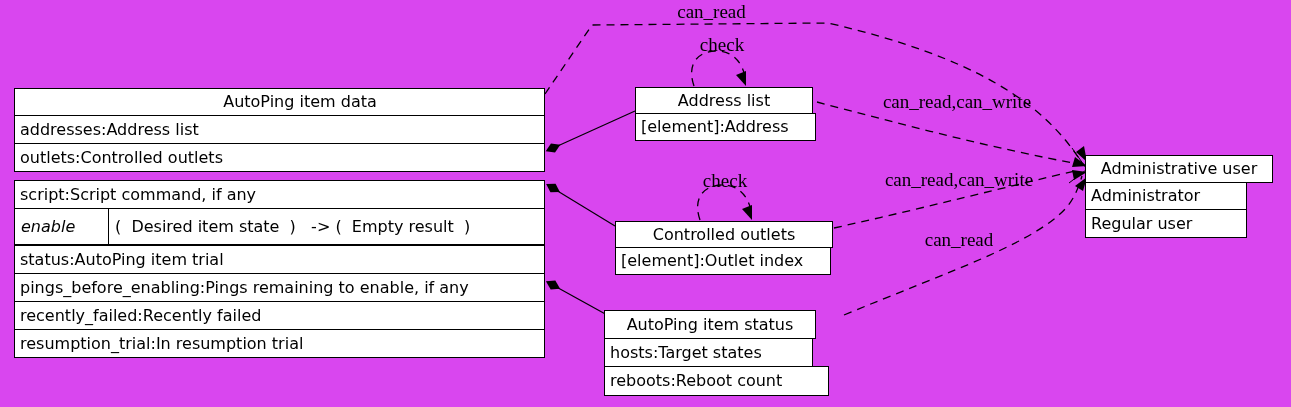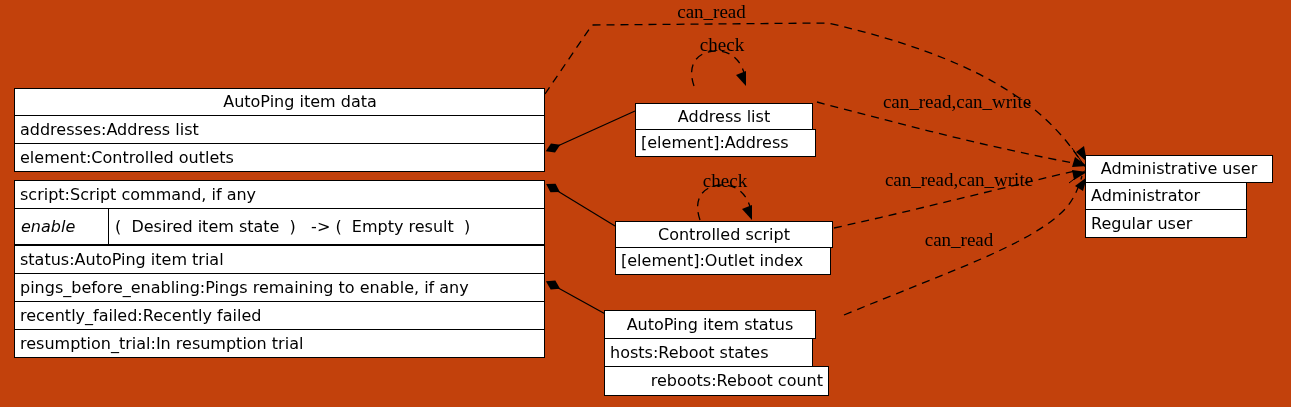--- a/index.html
+++ b/index.html
@@ -1,30 +1,30 @@
 <!DOCTYPE html>
 <html><head>
 <meta charset="utf-8">
 <style>
   html,body { margin:0; padding:0; background:#ffffff; }
   .canvas {
-    position:relative; width:1291px; height:407px; background:#c2410c;
+    position:relative; width:1291px; height:407px; background:#d946ef;
     font-family:"DejaVu Sans", sans-serif; color:#000; overflow:hidden;
   }
   .node { position:absolute; }
   .nrow {
     position:relative; box-sizing:border-box; border:1px solid #000;
     background:#fff; font-size:16px; padding:0 5px; white-space:nowrap;
   }
   .nrow + .nrow { margin-top:-1px; }
   .hdr { text-align:center; }
   .h28 { height:28px; line-height:26px; }
   .h27 { height:27px; line-height:25px; }
   .h29 { height:29px; line-height:27px; }
-  .h30 { height:30px; line-height:28px;text-align:right; }
+  .h30 { height:30px; line-height:28px; }
   .method-row {
     position:relative; box-sizing:border-box; border:1px solid #000; margin-top:-1px;
     background:#fff; height:37px; display:flex; font-size:16px;
   }
   .method-name {
     box-sizing:border-box; width:94px; border-right:1px solid #000;
     padding:0 6px; line-height:35px; white-space:nowrap;font-style:italic;
   }
   .method-sig { flex:1; padding:0 6px; line-height:35px; white-space:pre; overflow:hidden; }
   .edge-label {
@@ -72,45 +72,45 @@
   <div class="edge-label" style="left:664px; top:2px; width:95px;">can_read</div>
   <div class="edge-label" style="left:694px; top:35px; width:56px;">check</div>
   <div class="edge-label" style="left:697px; top:171px; width:56px;">check</div>
   <div class="edge-label" style="left:862px; top:92px; width:190px;">can_read,can_write</div>
   <div class="edge-label" style="left:864px; top:170px; width:190px;">can_read,can_write</div>
   <div class="edge-label" style="left:913px; top:230px; width:92px;">can_read</div>
 
   <div class="node" style="left:14px; top:88px; width:531px;">
     <div class="nrow hdr h28" style="width:531px;padding-left:46px;">AutoPing item data</div>
     <div class="nrow h29" style="width:531px;">addresses:Address list</div>
-    <div class="nrow h29" style="width:531px;">element:Controlled outlets</div>
+    <div class="nrow h29" style="width:531px;">outlets:Controlled outlets</div>
     <div class="nrow h29" style="width:531px;margin-top:8px;">script:Script command, if any</div>
     <div class="method-row" style="width:531px;">
       <div class="method-name">enable</div>
       <div class="method-sig">(  Desired item state  )   -&gt; (  Empty result  )</div>
     </div>
     <div class="nrow h29" style="width:531px;">status:AutoPing item trial</div>
     <div class="nrow h29" style="width:531px;">pings_before_enabling:Pings remaining to enable, if any</div>
     <div class="nrow h29" style="width:531px;">recently_failed:Recently failed</div>
     <div class="nrow h29" style="width:531px;">resumption_trial:In resumption trial</div>
   </div>
 
-  <div class="node" style="left:635px; top:103px;">
+  <div class="node" style="left:635px; top:87px;">
     <div class="nrow hdr h27" style="width:178px;">Address list</div>
     <div class="nrow h28" style="width:181px;">[element]:Address</div>
   </div>
 
   <div class="node" style="left:615px; top:221px;">
-    <div class="nrow hdr h27" style="width:218px;">Controlled script</div>
+    <div class="nrow hdr h27" style="width:218px;">Controlled outlets</div>
     <div class="nrow h28" style="width:216px;">[element]:Outlet index</div>
   </div>
 
   <div class="node" style="left:604px; top:310px;">
     <div class="nrow hdr h29" style="width:212px;">AutoPing item status</div>
-    <div class="nrow h29" style="width:209px;">hosts:Reboot states</div>
+    <div class="nrow h29" style="width:209px;">hosts:Target states</div>
     <div class="nrow h30" style="width:225px;">reboots:Reboot count</div>
   </div>
 
   <div class="node" style="left:1085px; top:155px;">
     <div class="nrow hdr h28" style="width:188px;">Administrative user</div>
     <div class="nrow h28" style="width:162px;">Administrator</div>
     <div class="nrow h29" style="width:162px;">Regular user</div>
   </div>
 
 </div>

